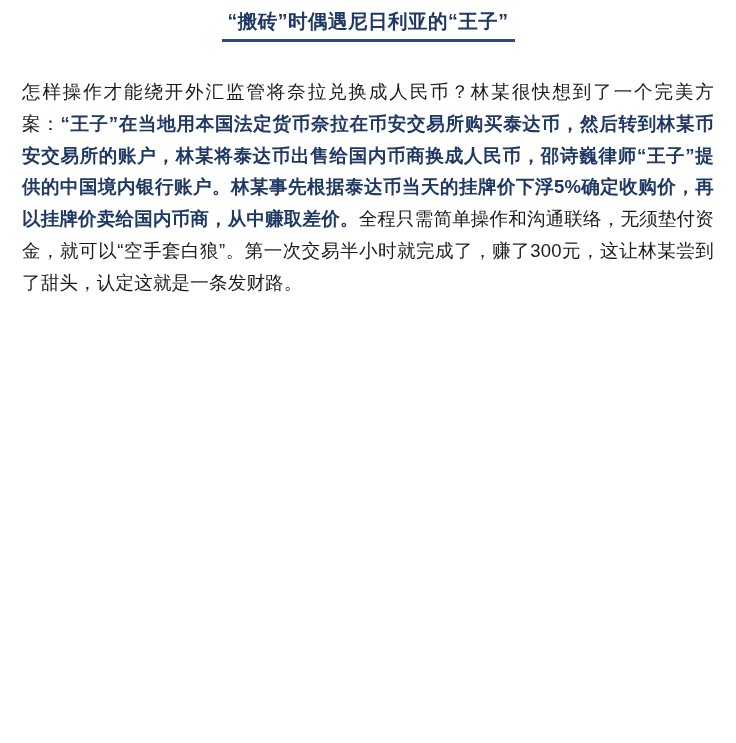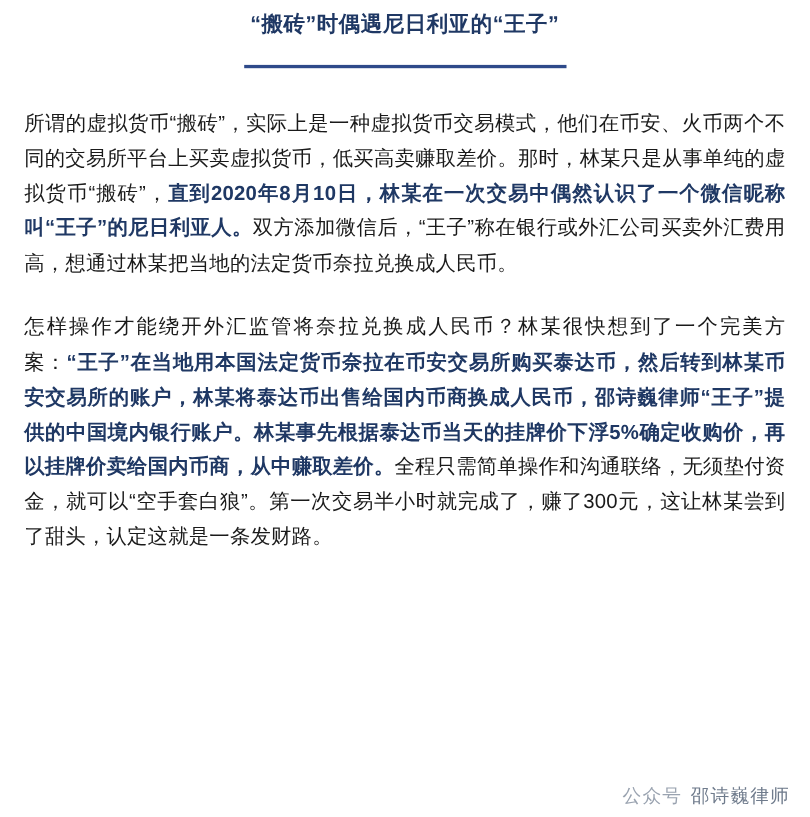--- a/index.html
+++ b/index.html
@@ -26,21 +26,21 @@
     display: flex;
     justify-content: center;
     padding-top: 6px;
     padding-bottom: 4px;
   }
   .title {
     font-size: 19.5px;
     font-weight: bold;
     color: #1f3864;
     letter-spacing: 0.5px;
-    padding: 2px 6px 24px 6px;
+    padding: 2px 6px 4px 6px;
     border-bottom: 3px solid #2e4a8a;
     white-space: nowrap;
   }
   .body-text {
     padding-top: 30px;
   }
   p {
     margin: 0 0 26px 0;
     font-size: 18.5px;
     line-height: 1.72;
@@ -74,28 +74,21 @@
 
 <div class="page">
 
   <div class="title-wrap">
     <div class="title">“搬砖”时偶遇尼日利亚的“王子”</div>
   </div>
 
   <div class="body-text">
 
 
-    <p>
-      <span>所谓的虚拟货币“搬砖”，实际上是一种虚拟货币交易模式，他们在币安、火币两个不同的交易所平台上买卖虚拟货币，低买高卖赚取差价。那时，林某只是从事单纯的虚拟货币“搬砖”，</span><span class="hl">直到2020年8月10日，林某在一次交易中偶然认识了一个微信昵称叫“王子”的尼日利亚人。</span><span>双方添加微信后，“王子”称在银行或外汇公司买卖外汇费用高，想通过林某把当地的法定货币奈拉兑换成人民币。</span>
-    </p>
 
     <p>
       <span>怎样操作才能绕开外汇监管将奈拉兑换成人民币？林某很快想到了一个完美方案：</span><span class="hl">“王子”在当地用本国法定货币奈拉在币安交易所购买泰达币，然后转到林某币安交易所的账户，林某将泰达币出售给国内币商换成人民币，邵诗巍律师“王子”提供的中国境内银行账户。林某事先根据泰达币当天的挂牌价下浮5%确定收购价，再以挂牌价卖给国内币商，从中赚取差价。</span><span>全程只需简单操作和沟通联络，无须垫付资金，就可以“空手套白狼”。第一次交易半小时就完成了，赚了300元，这让林某尝到了甜头，认定这就是一条发财路。</span>
     </p>
 
   </div>
 
-  <div class="watermark">
-    <span>公众号</span>
-    <span class="wm-name">邵诗巍律师</span>
-  </div>
 
 </div>
 
 </body></html>

